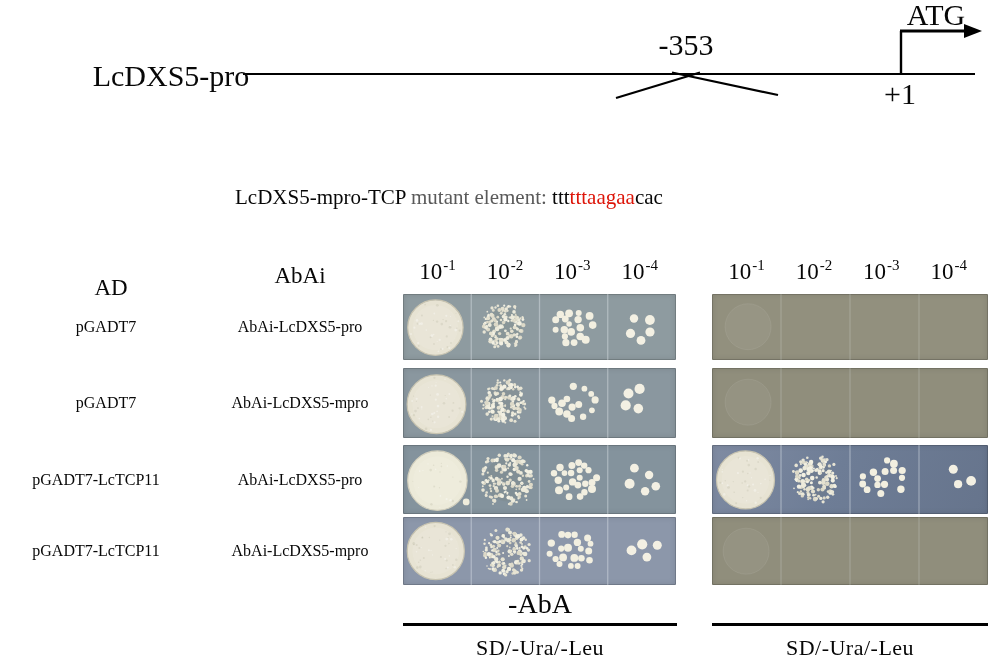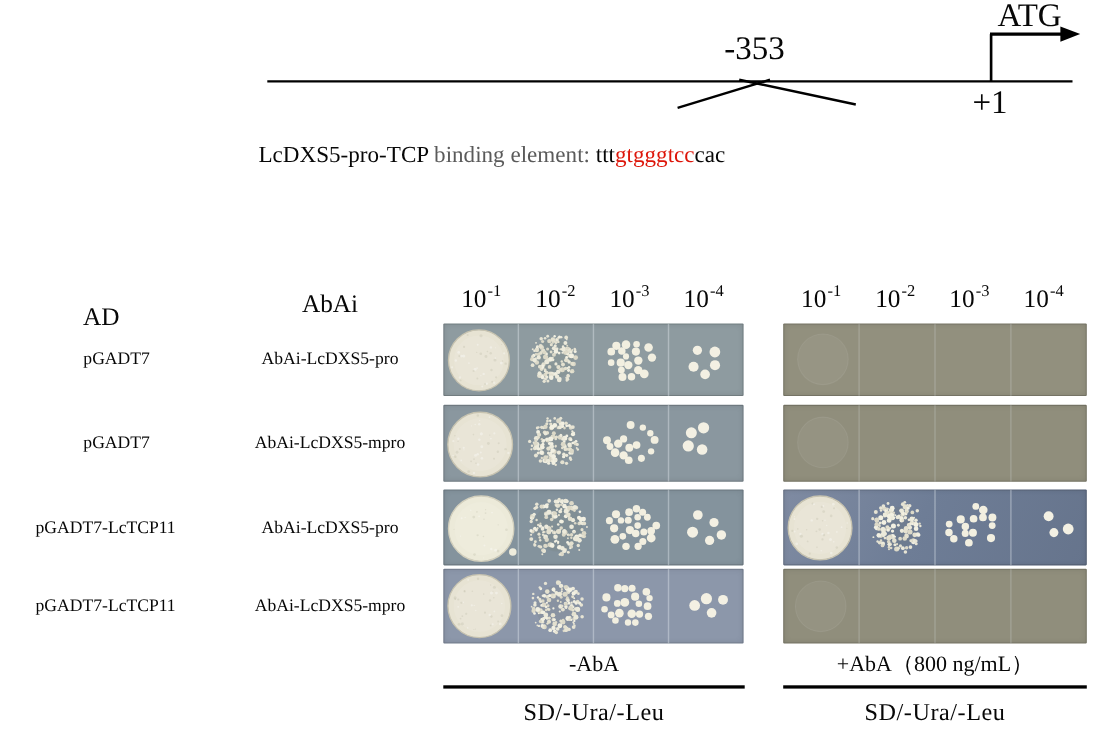--- a/index.html
+++ b/index.html
@@ -6,48 +6,49 @@
   #fig{position:relative;width:997px;height:663px;background:#fff;font-family:"Liberation Serif",serif;color:#070707;overflow:hidden}
   .lbl{position:absolute;transform:translate(-50%,-50%);white-space:pre;line-height:1.1}
   .seqline{position:absolute;white-space:pre;font-size:21px;transform:translateY(-50%)}
   .gray{color:#5a5a5a}
   .red{color:#dd1509}
   .diag{font-size:30px}
   .rowlbl{font-size:16px}
   .hdr{font-size:23px}
   .dil{font-size:23px}
   .dil sup{font-size:15px;position:relative;top:-1px;left:1px}
-  .cond{font-size:20px}
+  .cond{font-size:28px}
   .med{font-size:22px;letter-spacing:.5px}
   .uline{position:absolute;height:2.5px;background:#000}
   .strip{position:absolute;border-radius:1px;box-shadow:inset 0 0 0 1px rgba(0,0,0,0.15), inset 0 0 6px rgba(0,0,0,0.12)}
   .strip svg{display:block;position:relative}
   svg.overlay{position:absolute;left:0;top:0}
 </style>
 </head>
 <body>
 
 <div id="fig">
   <svg class="overlay" width="997" height="663">
     <line x1="243" y1="74" x2="975" y2="74" stroke="#000" stroke-width="2.2"></line>
     <line x1="616" y1="98" x2="700" y2="72.5" stroke="#000" stroke-width="2.2"></line>
     <line x1="672" y1="72.5" x2="778" y2="95" stroke="#000" stroke-width="2.2"></line>
     <line x1="901" y1="74" x2="901" y2="31" stroke="#000" stroke-width="2.4"></line>
     <line x1="900" y1="31" x2="966" y2="31" stroke="#000" stroke-width="3"></line>
     <polygon points="964,24 982,31 964,38" fill="#000"></polygon>
   </svg>
 
+  <div class="lbl diag" style="left:171px;top:75px">LcDXS5-pro</div>
   <div class="lbl diag" style="left:686px;top:44px">-353</div>
   <div class="lbl diag" style="left:936px;top:14px">ATG</div>
   <div class="lbl diag" style="left:900px;top:93px">+1</div>
 
-  <div class="seqline" style="left:235px;top:141px"><span>LcDXS5-pro-TCP </span><span class="gray">binding element: </span><span>ttt</span><span class="red">gtgggtcc</span><span>cac</span></div>
 
+  <div class="seqline" style="left:235px;top:197px"><span>LcDXS5-mpro-TCP </span><span class="gray">mutant element: </span><span>ttt</span><span class="red">tttaagaa</span><span>cac</span></div>
 
-  <div class="lbl hdr" style="left:92px;top:288px">AD</div>
+  <div class="lbl hdr" style="left:111px;top:288px">AD</div>
   <div class="lbl hdr" style="left:300px;top:276px">AbAi</div>
 
   <div id="assay">
       <div class="lbl dil" style="left: 437px; top: 271px;"><span>10</span><sup>-1</sup></div>
       <div class="lbl dil" style="left: 504.4px; top: 271px;"><span>10</span><sup>-2</sup></div>
       <div class="lbl dil" style="left: 571.8px; top: 271px;"><span>10</span><sup>-3</sup></div>
       <div class="lbl dil" style="left: 639.2px; top: 271px;"><span>10</span><sup>-4</sup></div>
       <div class="strip" style="left: 403px; top: 294px; width: 273px; height: 66px; background-color: rgb(142, 155, 160);">
         <svg width="273" height="66" viewBox="0 0 273 66">
           <line x1="68.25" y1="0" x2="68.25" y2="66" stroke="rgba(235,240,244,0.38)" stroke-width="1.3"></line>
@@ -1195,16 +1196,15 @@
           <line x1="207" y1="0" x2="207" y2="68" stroke="rgba(235,240,244,0.2)" stroke-width="1.3"></line>
           <circle cx="34.1" cy="34.2" r="23.0" fill="rgba(255,255,255,0.05)" stroke="rgba(255,255,255,0.07)" stroke-width="1"></circle>
         </svg>
       </div>
     </div>
 
   <div class="lbl cond" style="left:540px;top:604px">-AbA</div>
   <div class="uline" style="left:403px;top:623px;width:274px"></div>
   <div class="lbl med" style="left:540px;top:648px">SD/-Ura/-Leu</div>
 
-  <div class="lbl cond" style="left:850px;top:604px">+AbA（800 ng/mL）</div>
   <div class="uline" style="left:712px;top:623px;width:276px"></div>
   <div class="lbl med" style="left:850px;top:648px">SD/-Ura/-Leu</div>
 </div>
 
 </body></html>

